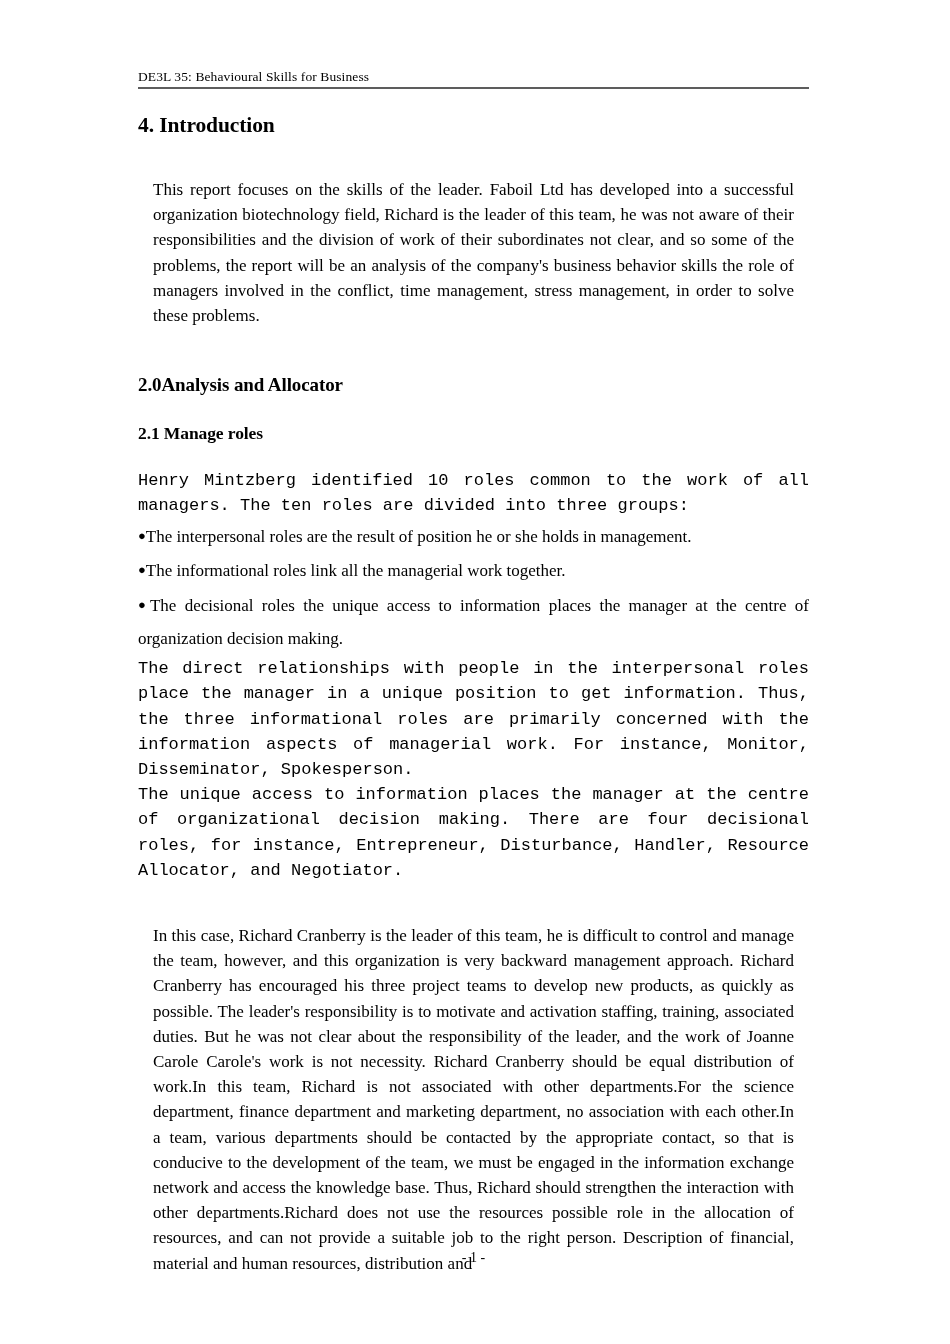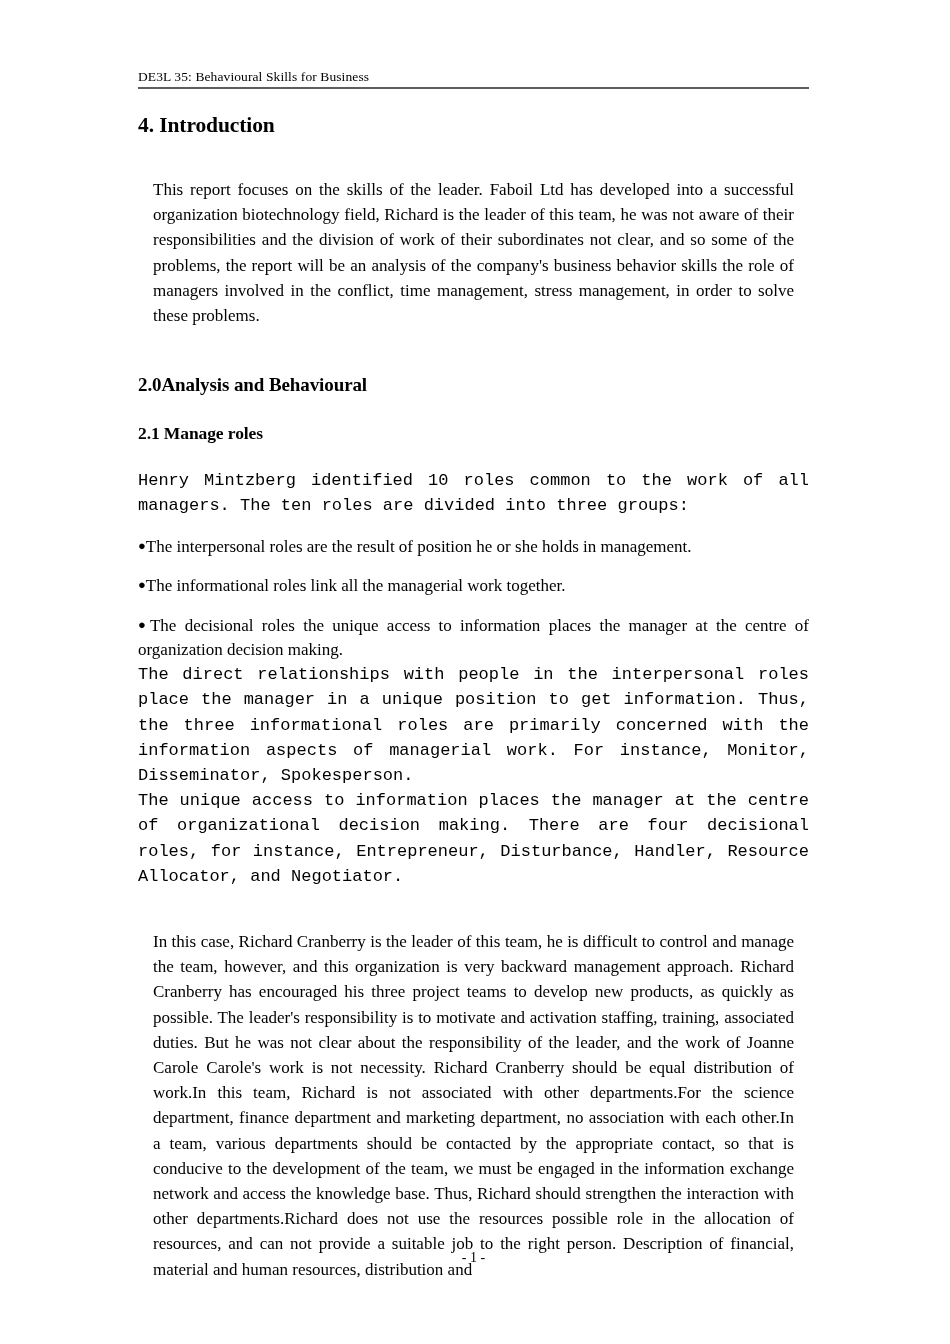--- a/index.html
+++ b/index.html
@@ -101,24 +101,23 @@
   .flow-line {
     display: block;
     text-align: justify;
     text-align-last: left;
     font-family: Liberation Mono, monospace;
   }
 
   .bullet-line {
     display: block;
     font-size: 17px;
-    line-height: 25px;
+    line-height: 34px;
     text-align: justify;
     text-align-last: left;
-    margin-top: 14px;
   }
   .bullet-glyph {
     font-size: 13px;
     vertical-align: 1.5px;
   }
   .spacer-md { height: 22px; }
   .spacer-lg { height: 28px; }
   .spacer-line { height: 25px; }
 
   
@@ -147,21 +146,21 @@
   <div class="body-area">
 
     <h1 class="section-title">4. Introduction</h1>
 
     <div class="spacer-md"></div>
 
     <p class="para last-line-natural">This report focuses on the skills of the leader. Faboil Ltd has developed into a successful organization biotechnology field, Richard is the leader of this team, he was not aware of their responsibilities and the division of work of their subordinates not clear, and so some of the problems, the report will be an analysis of the company's business behavior skills the role of managers involved in the conflict, time management, stress management, in order to solve these problems.</p>
 
     <div class="spacer-lg"></div>
 
-    <h2 class="section-title-2">2.0Analysis and Behavioural</h2>
+    <h2 class="section-title-2">2.0Analysis and Allocator</h2>
 
     <div class="spacer-md"></div>
 
     <h3 class="section-title-3">2.1 Manage roles</h3>
 
     <div class="spacer-md"></div>
 
     <div class="flow-block">
 
       <span class="flow-line">Henry Mintzberg identified 10 roles common to the work of all managers. The ten roles are divided into three groups:</span>

